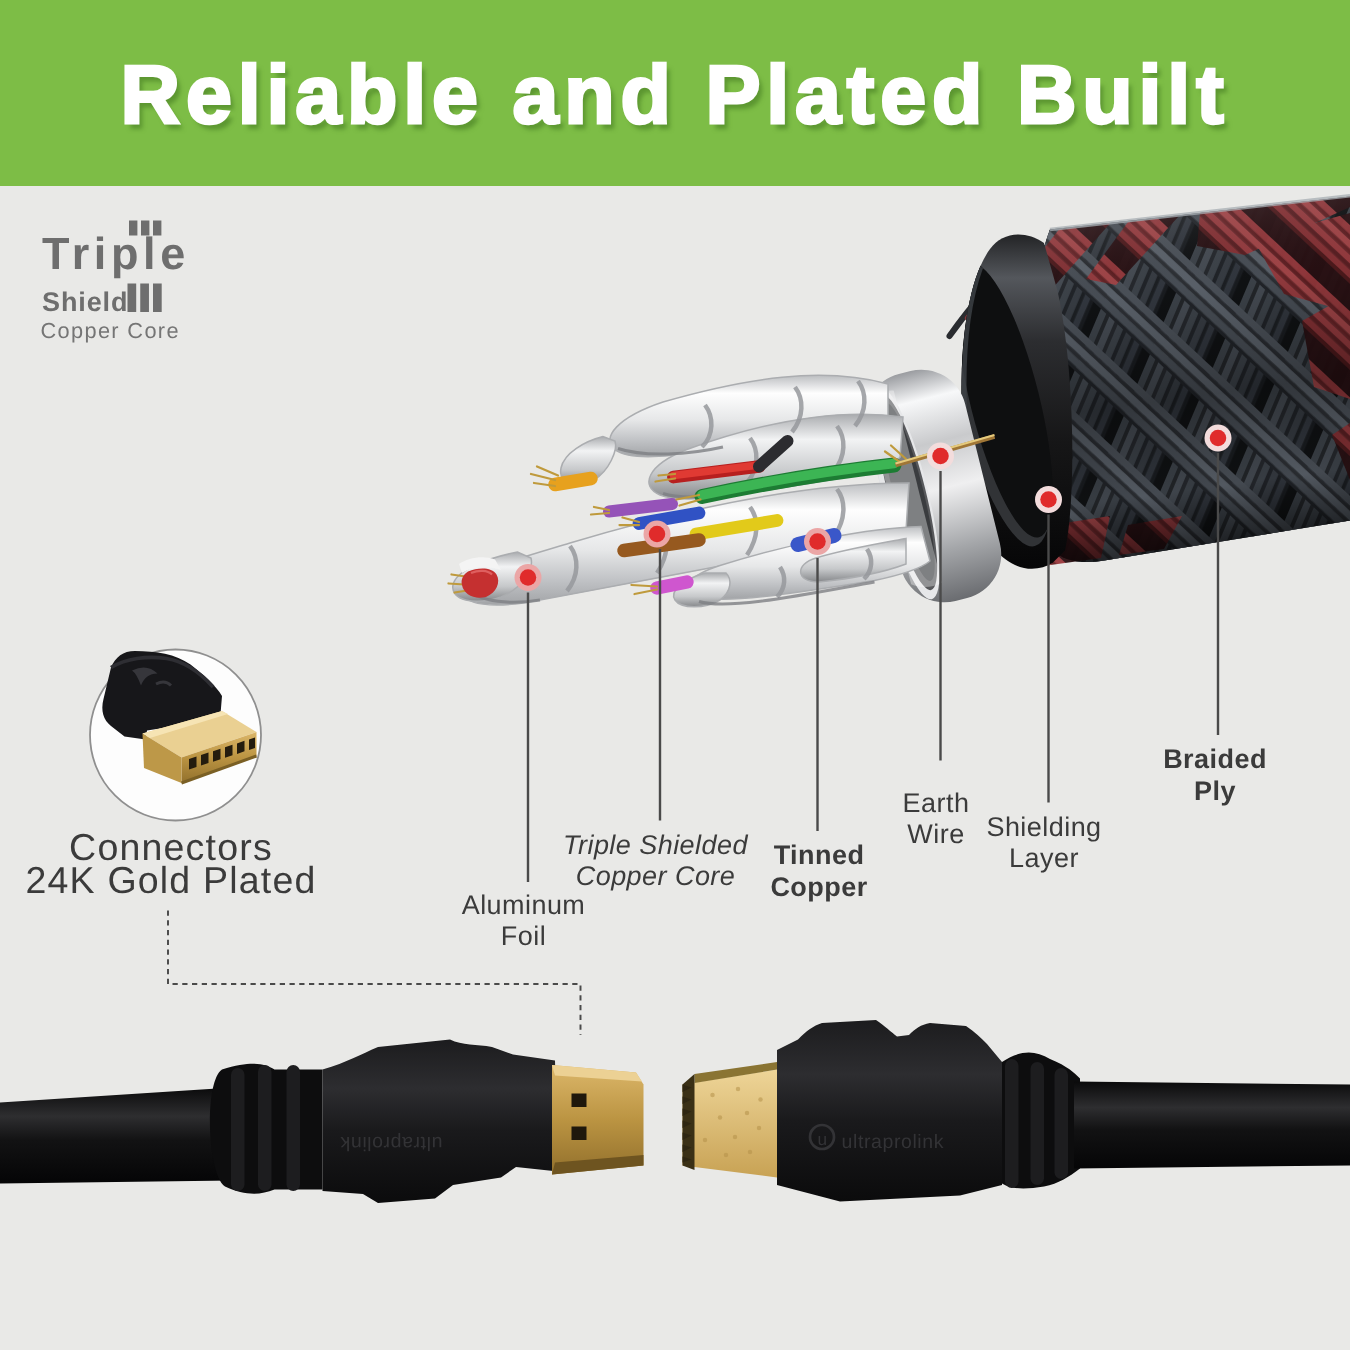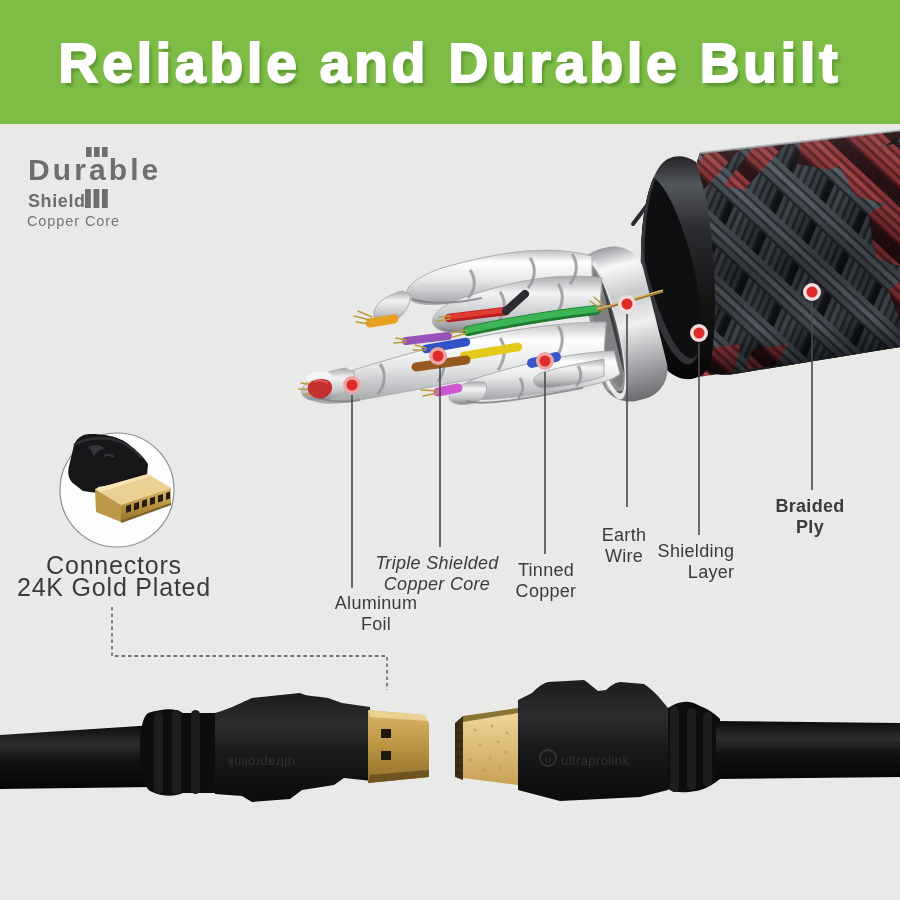--- a/index.html
+++ b/index.html
@@ -10,24 +10,24 @@
        color:#fff;font-size:55px;font-weight:bold;letter-spacing:3.9px;
        -webkit-text-stroke:2px #fff;
        text-shadow:3px 4px 3px rgba(70,125,35,0.6);}
   .lbl{position:absolute;color:#3b3b3b;font-size:18px;line-height:21px;text-align:center;
        transform:translateX(-50%);white-space:nowrap;letter-spacing:0.3px;}
   .lg{position:absolute;color:#6e6e6e;}
 </style>
 </head>
 <body>
 <div id="band">
-    <h1>Reliable and Durable Built</h1>
+    <h1>Reliable and Plated Built</h1>
   </div>
 
-<div class="lg" style="left:28px;top:153px;font-size:30px;font-weight:bold;letter-spacing:3.1px;">Durable</div>
+<div class="lg" style="left:28px;top:153px;font-size:30px;font-weight:bold;letter-spacing:3.1px;">Triple</div>
 <div class="lg" style="left:28px;top:191px;font-size:18px;font-weight:bold;letter-spacing:0.6px;">Shield</div>
 <div class="lg" style="left:27px;top:213px;font-size:14.5px;letter-spacing:0.9px;color:#757575;">Copper Core</div>
 
 <svg id="art" width="900" height="900" viewBox="0 0 900 900" style="position:absolute;left:0;top:0;">
  <defs>
   <pattern id="bA" width="16" height="42" patternUnits="userSpaceOnUse" patternTransform="rotate(43) translate(0,6)">
     <rect y="0" width="16" height="5" fill="#4d535b"></rect>
     <rect y="5" width="16" height="2.4" fill="#2b2e33"></rect>
     <rect y="7.4" width="16" height="5" fill="#5d646d"></rect>
     <rect y="12.4" width="16" height="2.4" fill="#2e3136"></rect>
@@ -346,25 +346,25 @@
    <g fill="#1d1d1f">
      <rect x="670" y="706" width="9" height="86" rx="4.5"></rect>
      <rect x="687" y="708" width="9" height="82" rx="4.5"></rect>
      <rect x="703" y="712" width="9" height="74" rx="4.5"></rect>
    </g>
 
    <path d="M716,721 L900,723 L900,777 L716,779 Z" fill="url(#cableg)"></path>
  </g>
 </svg>
 
-<div class="lbl" style="left:349px;top:593px;margin-left:27px;">Aluminum<br>Foil</div>
+<div class="lbl" style="left:349px;top:593px;">Aluminum<br>Foil</div>
 <div class="lbl" style="left:437px;top:553px;font-style:italic;">Triple Shielded<br>Copper Core</div>
-<div class="lbl" style="left:546px;top:560px;">Tinned<br>Copper</div>
+<div class="lbl" style="left:546px;top:560px;font-weight:bold;">Tinned<br>Copper</div>
 <div class="lbl" style="left:624px;top:525px;">Earth<br>Wire</div>
-<div class="lbl" style="left:696px;top:541px;text-align:right;">Shielding<br>Layer</div>
+<div class="lbl" style="left:696px;top:541px;">Shielding<br>Layer</div>
 <div class="lbl" style="left:810px;top:496px;font-weight:bold;">Braided<br>Ply</div>
 <div class="lbl" style="left:114px;top:555px;font-size:25px;line-height:21.5px;letter-spacing:0.8px;">Connectors<br>24K Gold Plated</div>
 
 <svg width="140" height="120" viewBox="0 0 140 120" style="position:absolute;left:0;top:140px;">
   <g fill="#6e6e6e">
     <rect x="86" y="7" width="5.6" height="10"></rect>
     <rect x="94" y="7" width="5.6" height="10"></rect>
     <rect x="102" y="7" width="5.6" height="10"></rect>
     <rect x="85" y="49" width="5.8" height="19"></rect>
     <rect x="93.5" y="49" width="5.8" height="19"></rect>

